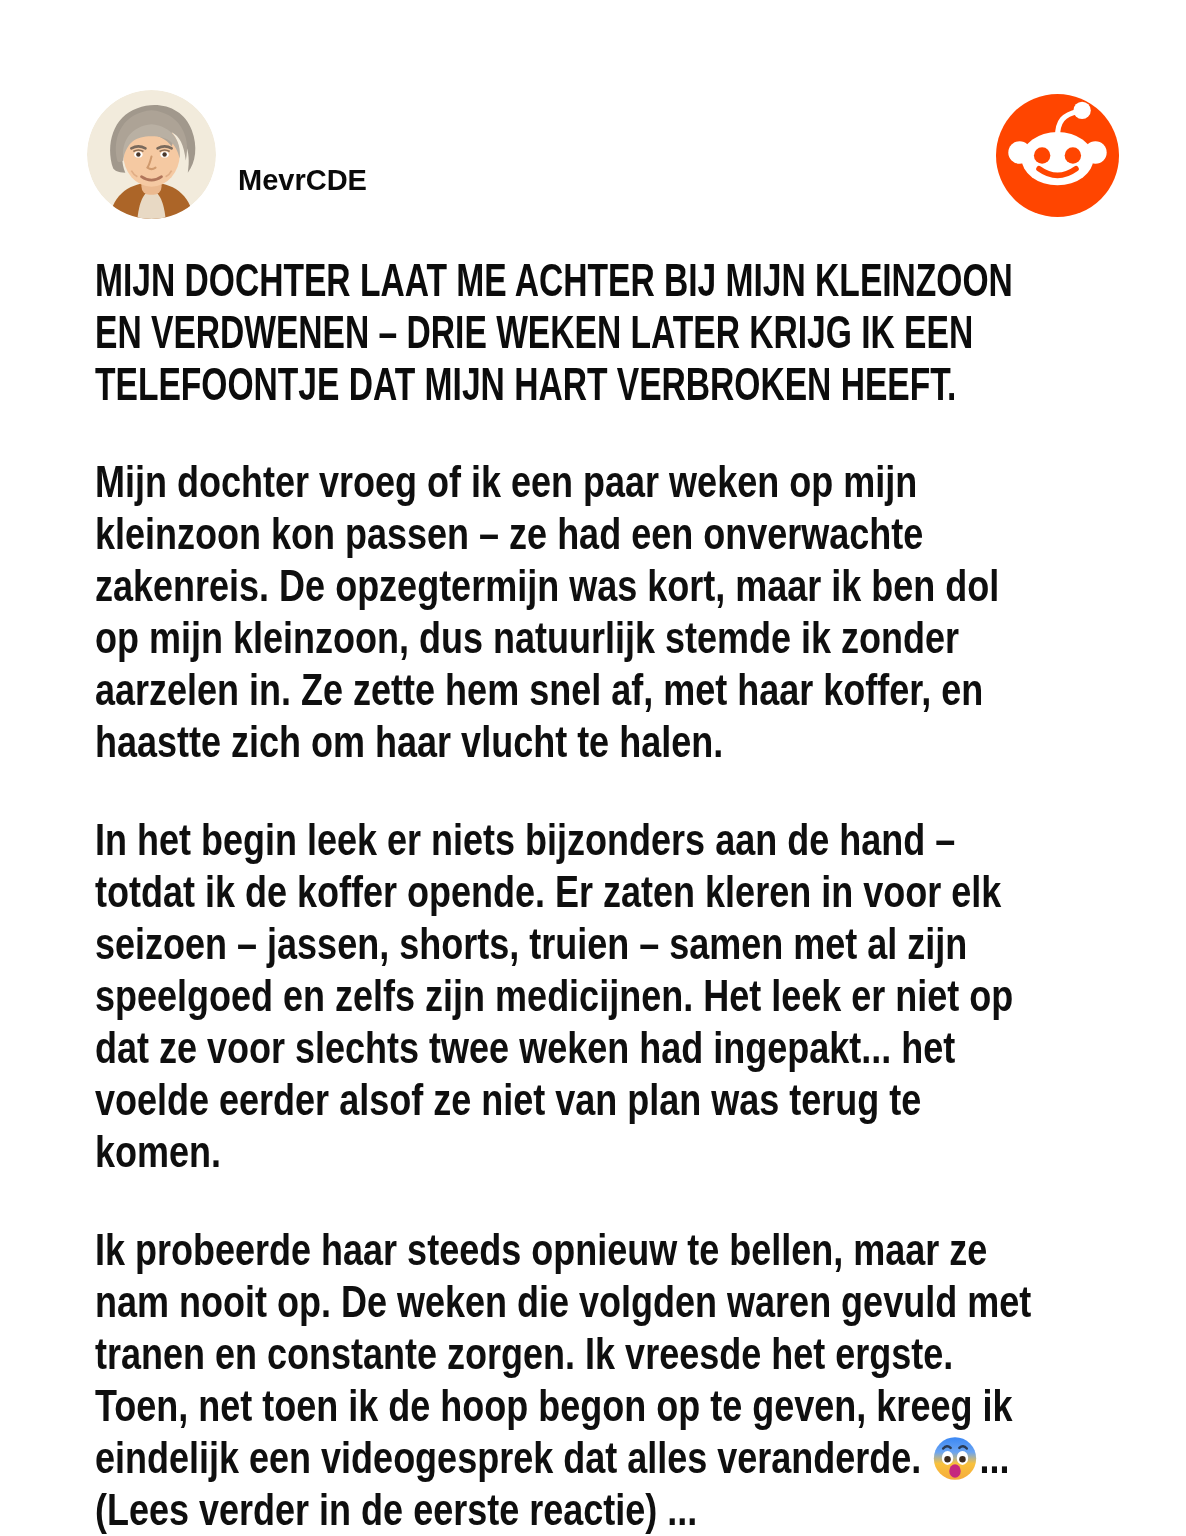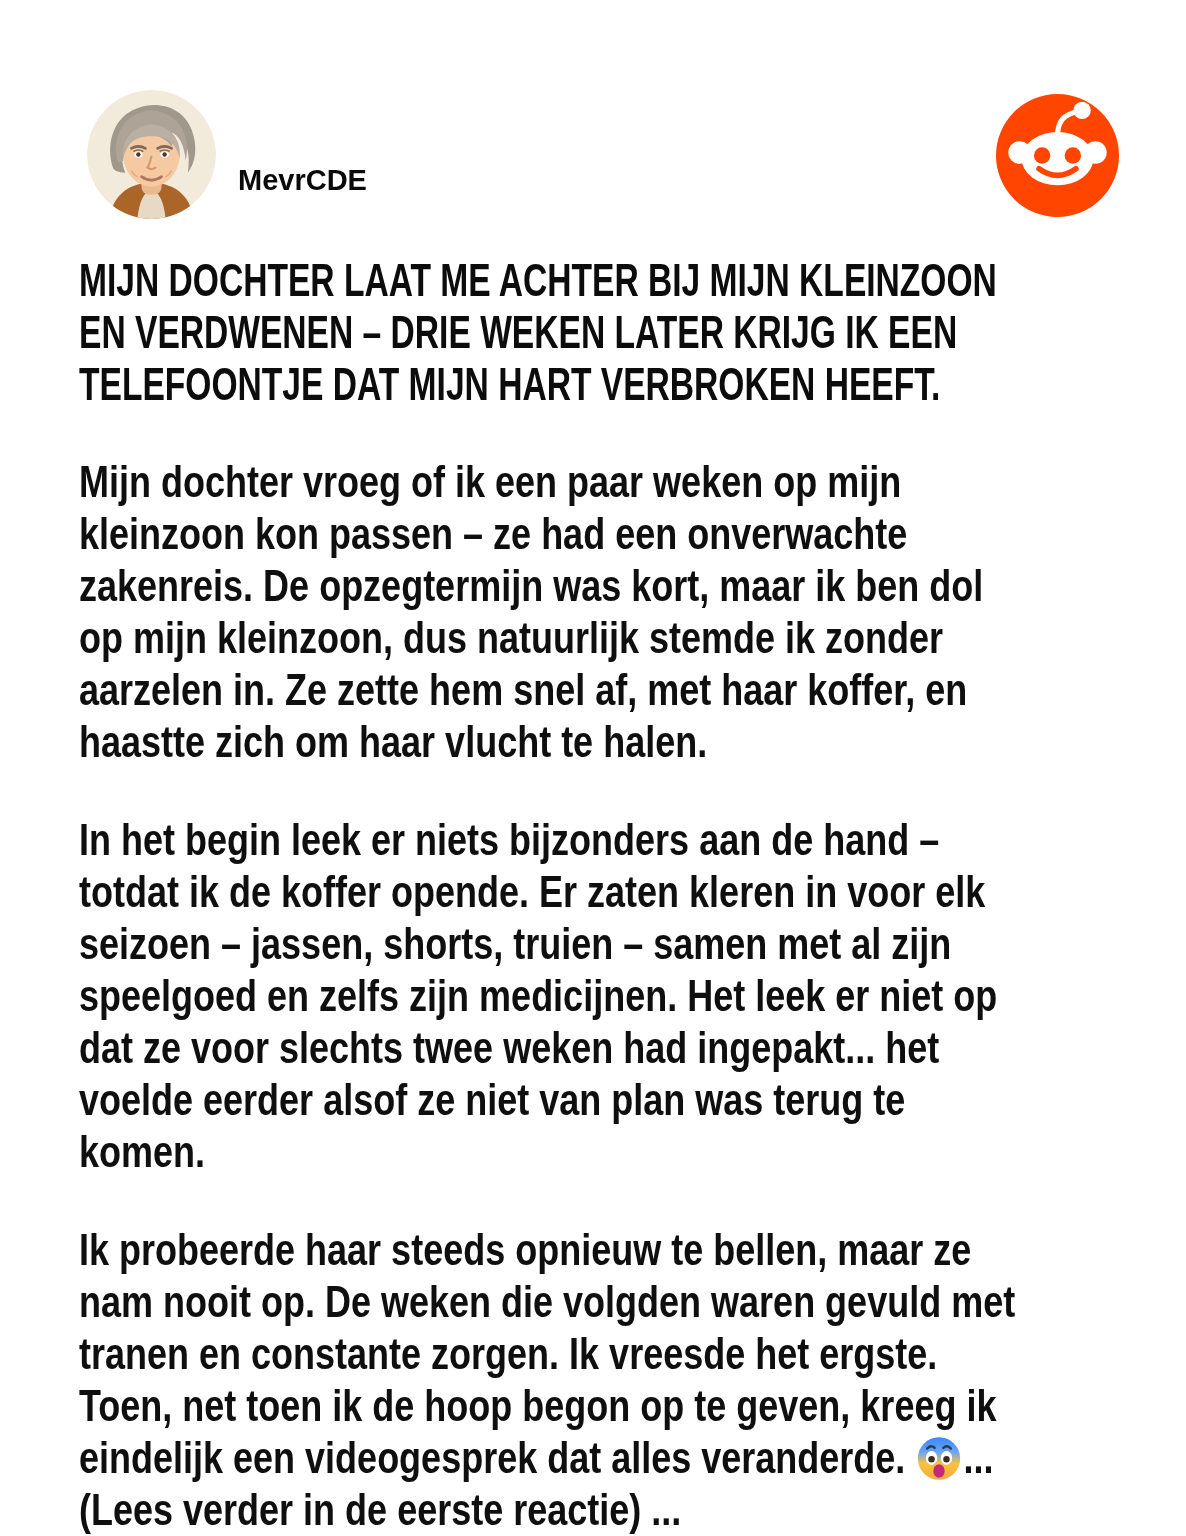--- a/index.html
+++ b/index.html
@@ -40,21 +40,21 @@
   .reddit-logo {
     position: absolute;
     left: 996px;
     top: 94px;
     width: 123px;
     height: 123px;
   }
   .reddit-logo svg { display: block; width: 100%; height: 100%; }
   .content {
     position: absolute;
-    left: 79px;
+    left: 95px;
     top: 254px;
     width: 1091px;
   }
   .headline {
     margin: 0 0 46px 0;
     font-size: 46px;
     line-height: 52px;
     font-weight: 700;
     color: #0c0c0c;
     white-space: pre;

